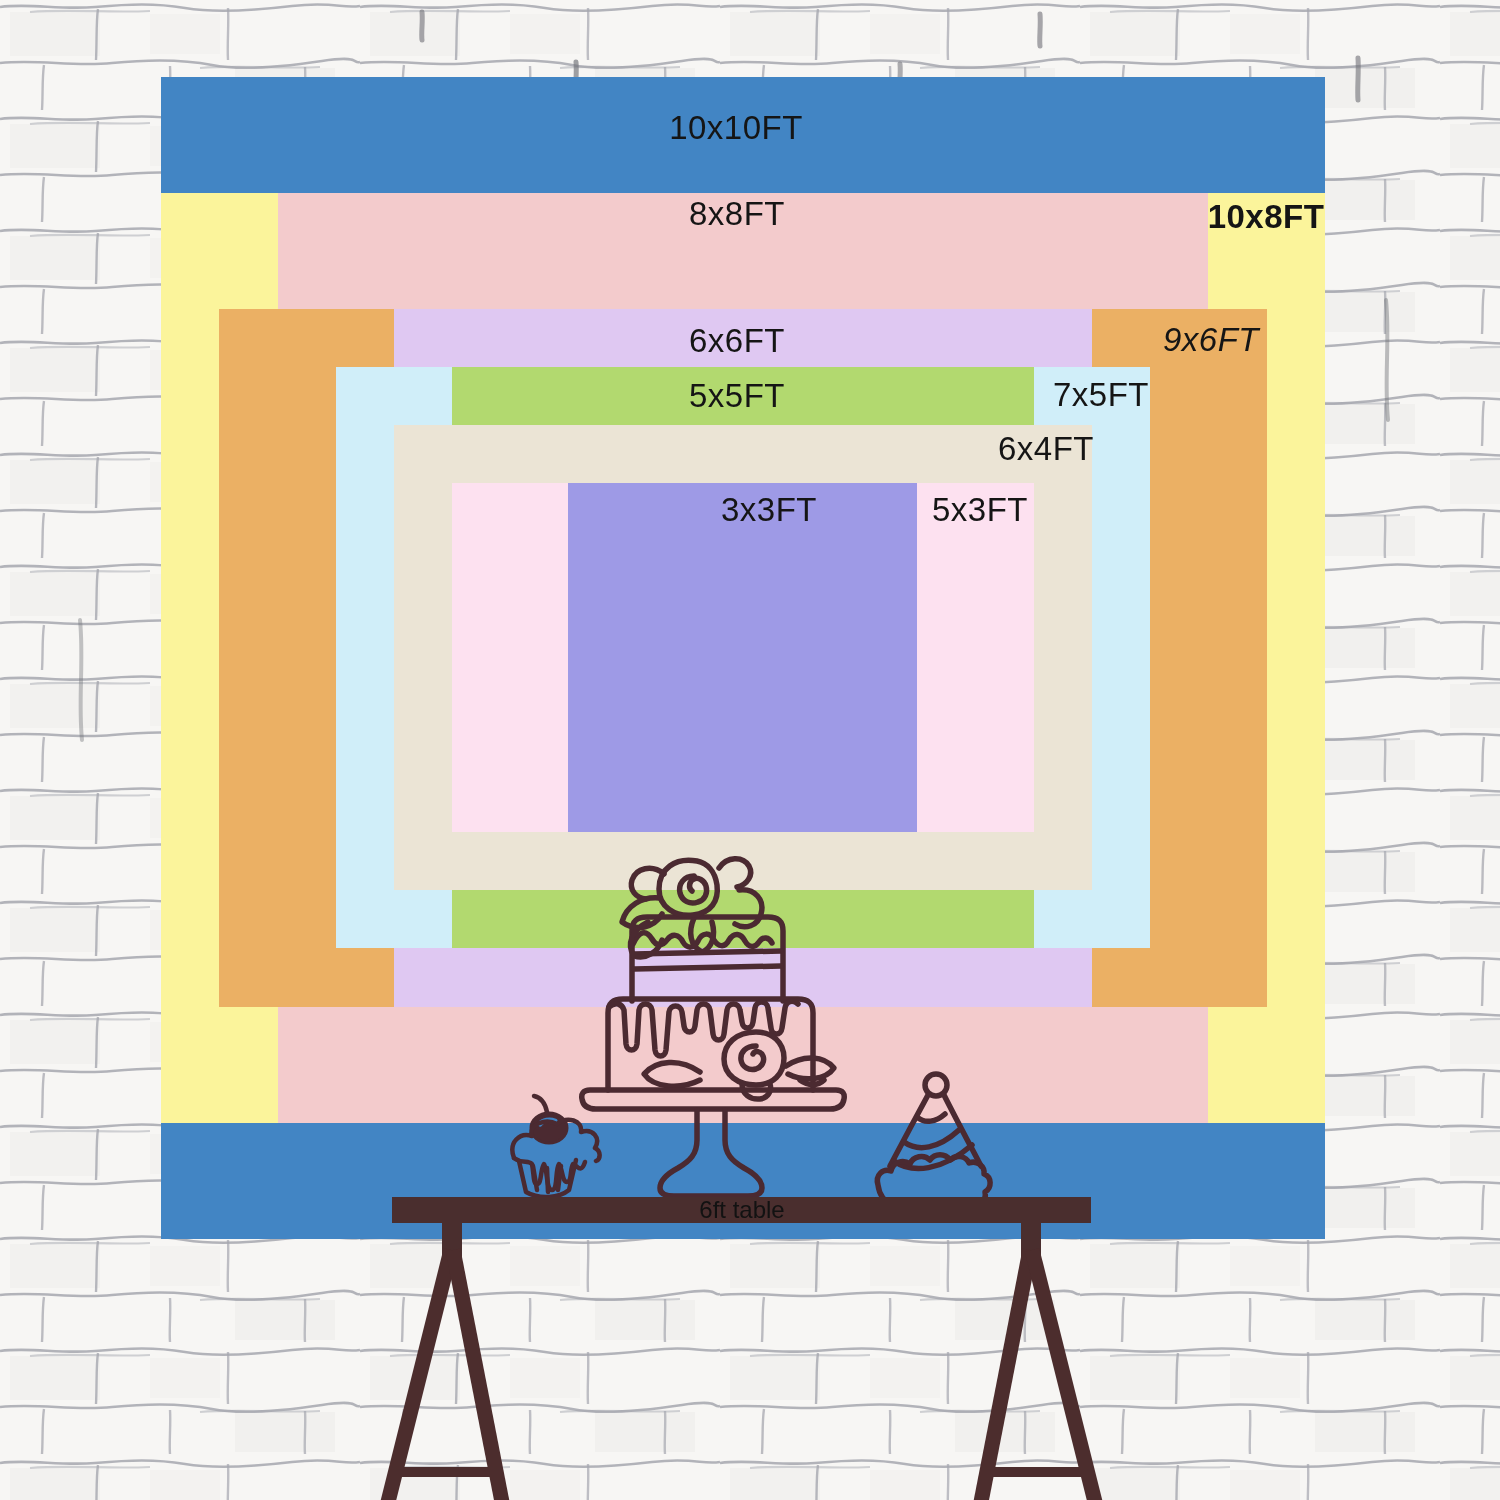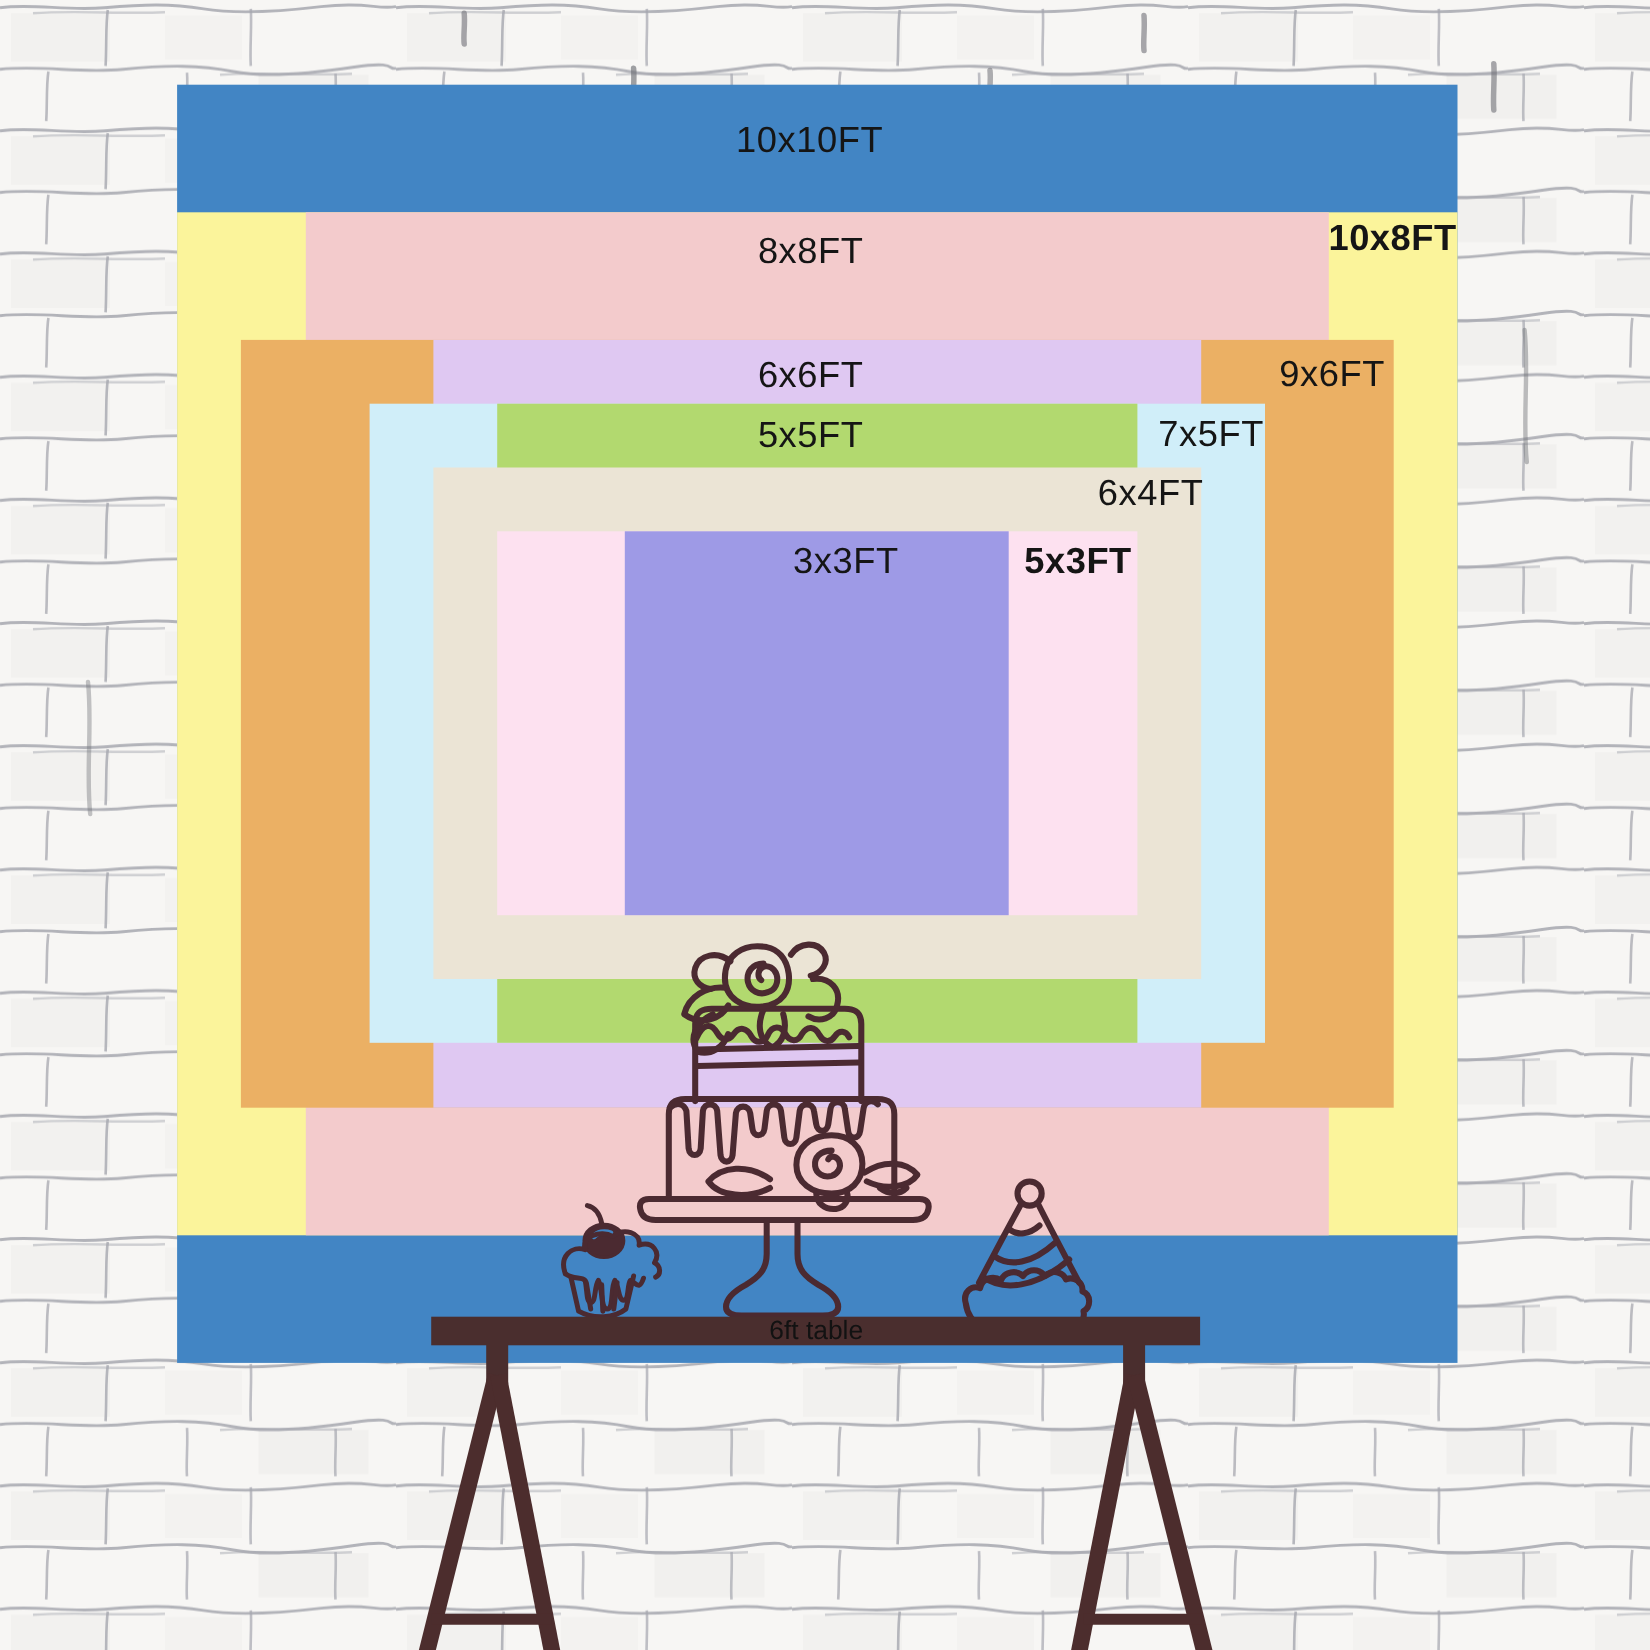--- a/index.html
+++ b/index.html
@@ -83,27 +83,27 @@
       <div class="size-rect" style="left: 336px; top: 367px; width: 814px; height: 581px; background: rgb(208, 238, 249);"></div>
       <div class="size-rect" style="left: 452px; top: 367px; width: 582px; height: 581px; background: rgb(178, 217, 111);"></div>
       <div class="size-rect" style="left: 394px; top: 425px; width: 698px; height: 465px; background: rgb(235, 228, 213);"></div>
       <div class="size-rect" style="left: 452px; top: 483px; width: 582px; height: 349px; background: rgb(253, 225, 240);"></div>
       <div class="size-rect" style="left: 568px; top: 483px; width: 349px; height: 349px; background: rgb(158, 154, 230);"></div>
     </div>
 
   <div class="layer" id="label-layer">
       <div class="size-label" style="left: 736px; top: 127px;">10x10FT</div>
       <div class="size-label" style="left: 1266px; top: 216px; font-weight: bold;">10x8FT</div>
-      <div class="size-label" style="left: 737px; top: 228px;">8x8FT</div>
-      <div class="size-label" style="left: 1211px; top: 339px;">9x6FT</div>
+      <div class="size-label" style="left: 737px; top: 213px;">8x8FT</div>
+      <div class="size-label" style="left: 1211px; top: 339px; font-style: italic;">9x6FT</div>
       <div class="size-label" style="left: 737px; top: 340px;">6x6FT</div>
       <div class="size-label" style="left: 1101px; top: 394px;">7x5FT</div>
       <div class="size-label" style="left: 737px; top: 395px;">5x5FT</div>
       <div class="size-label" style="left: 1046px; top: 448px; text-align: right;">6x4FT</div>
-      <div class="size-label" style="left: 980px; top: 509px; font-weight: bold;">5x3FT</div>
+      <div class="size-label" style="left: 980px; top: 509px;">5x3FT</div>
       <div class="size-label" style="left: 769px; top: 509px;">3x3FT</div>
     </div>
 
   <svg class="deco-svg" viewBox="0 0 1500 1500" xmlns="http://www.w3.org/2000/svg">
 
     <g>
 
       <path class="lineart" d="M632,1001 L632,931 C632,921 637,917 647,917 L768,917 C778,917 783,921 783,931 L783,1001"></path>
       <path class="lineart" d="M634,954 L781,951"></path>
       <path class="lineart" d="M634,969 L781,966"></path>

